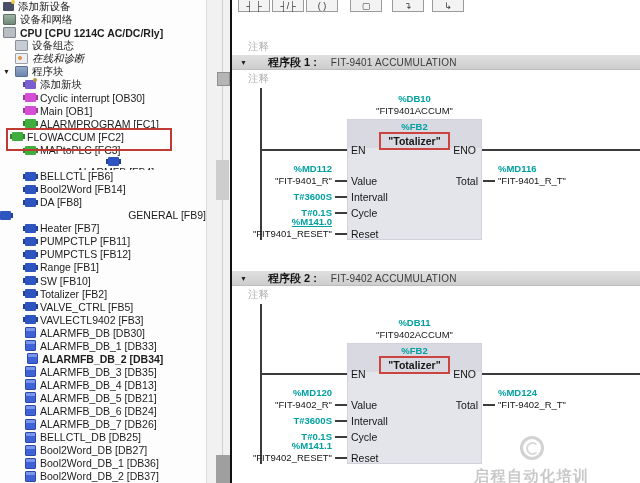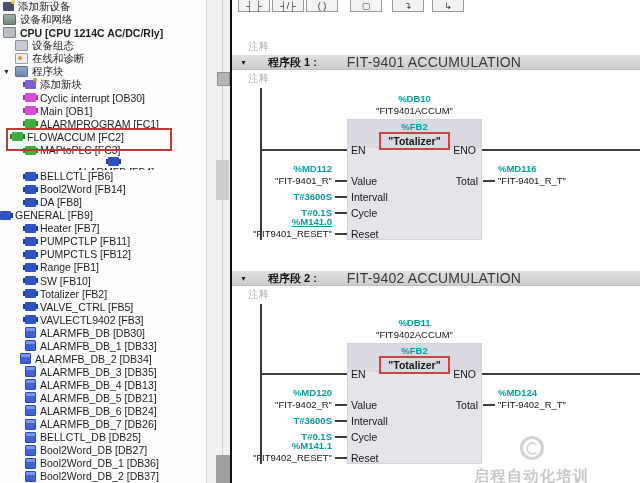--- a/index.html
+++ b/index.html
@@ -42,21 +42,21 @@
 
   
   .editor{position:absolute;left:232px;top:0;width:408px;height:483px;background:#fff;overflow:hidden;}
   .toolbar{position:absolute;left:0;top:0;width:100%;height:14px;background:#fff;}
   .tb-btn{position:absolute;top:-10px;height:22px;width:32px;background:#f3f3f3;border:1px solid #9b9b9b;
           font-size:9px;color:#333;display:flex;align-items:flex-end;justify-content:center;box-sizing:border-box;}
   .bar{position:absolute;left:0;width:100%;height:15px;background:linear-gradient(#e0e0e0,#cdcdcd);
        display:flex;align-items:center;border-bottom:1px solid #bdbdbd;box-sizing:border-box;}
   .tri{font-size:7px;color:#222;margin:0 7px 0 8px;flex:none;}
   .bar-label{font-weight:bold;font-size:11px;color:#121212;white-space:nowrap;}
-  .bar-sub{font-size:14px;color:#3a3a3a;margin-left:30px;letter-spacing:.2px;white-space:nowrap;}
+  .bar-sub{font-size:10px;color:#3a3a3a;margin-left:14px;letter-spacing:.2px;white-space:nowrap;}
   .faintline{width:16px;height:1px;background:#a9a9a9;margin-left:10px;}
   .comment{position:absolute;font-size:10.5px;color:#b2b2b2;}
 
   .network{position:absolute;left:0;width:100%;padding-left:15px;}
   .wire{position:absolute;background:#3c3c3c;}
   .pin{position:absolute;font-size:10.5px;color:#161616;white-space:nowrap;}
   .addr{position:absolute;font-size:9.5px;font-weight:bold;color:#00a0a0;white-space:nowrap;}
   .opname{position:absolute;font-size:9.5px;color:#161616;white-space:nowrap;}
   .ralign{text-align:right;}
   .fbox{position:absolute;background:linear-gradient(180deg,#d9d9e1 0,#d9d9e1 28px,#e4e4eb 28px);
@@ -86,21 +86,21 @@
         <span class="lbl">设备和网络</span>
       </div>
       <div class="trow" style="padding-left: 3px;">
         <span class="ticon i-cpu"></span>
         <span class="lbl bold">CPU [CPU 1214C AC/DC/Rly]</span>
       </div>
       <div class="trow" style="padding-left: 15px;">
         <span class="ticon i-device-config"></span>
         <span class="lbl">设备组态</span>
       </div>
-      <div class="trow" style="padding-left: 15px;">
+      <div class="trow" style="padding-left: 15px; font-style: italic;">
         <span class="ticon i-online-diag"></span>
         <span class="lbl">在线和诊断</span>
       </div>
       <div class="trow" style="padding-left: 3px;">
         <span class="tarrow">▼</span>
         <span class="ticon i-folder-blocks"></span>
         <span class="lbl">程序块</span>
       </div>
       <div class="trow" style="padding-left: 25px;">
         <span class="ticon i-add-block plug"></span>
@@ -135,21 +135,21 @@
         <span class="lbl">BELLCTL [FB6]</span>
       </div>
       <div class="trow" style="padding-left: 25px;">
         <span class="ticon i-fb-block plug"></span>
         <span class="lbl">Bool2Word [FB14]</span>
       </div>
       <div class="trow" style="padding-left: 25px;">
         <span class="ticon i-fb-block plug"></span>
         <span class="lbl">DA [FB8]</span>
       </div>
-      <div class="trow" style="">
+      <div class="trow" style=" justify-content: space-between;">
         <span class="ticon i-fb-block plug"></span>
         <span class="lbl">GENERAL [FB9]</span>
       </div>
       <div class="trow" style="padding-left: 25px; text-align: center;">
         <span class="ticon i-fb-block plug"></span>
         <span class="lbl">Heater [FB7]</span>
       </div>
       <div class="trow" style="padding-left: 25px;">
         <span class="ticon i-fb-block plug"></span>
         <span class="lbl">PUMPCTLP [FB11]</span>
@@ -179,21 +179,21 @@
         <span class="lbl">VAVLECTL9402 [FB3]</span>
       </div>
       <div class="trow" style="padding-left: 25px;">
         <span class="ticon i-db-block"></span>
         <span class="lbl">ALARMFB_DB [DB30]</span>
       </div>
       <div class="trow" style="padding-left: 25px;">
         <span class="ticon i-db-block"></span>
         <span class="lbl">ALARMFB_DB_1 [DB33]</span>
       </div>
-      <div class="trow" style="padding-left: 20px;">
+      <div class="trow" style="padding-left: 27px; font-weight: bold;">
         <span class="ticon i-db-block"></span>
         <span class="lbl">ALARMFB_DB_2 [DB34]</span>
       </div>
       <div class="trow" style="padding-left: 25px;">
         <span class="ticon i-db-block"></span>
         <span class="lbl">ALARMFB_DB_3 [DB35]</span>
       </div>
       <div class="trow" style="padding-left: 25px;">
         <span class="ticon i-db-block"></span>
         <span class="lbl">ALARMFB_DB_4 [DB13]</span>

